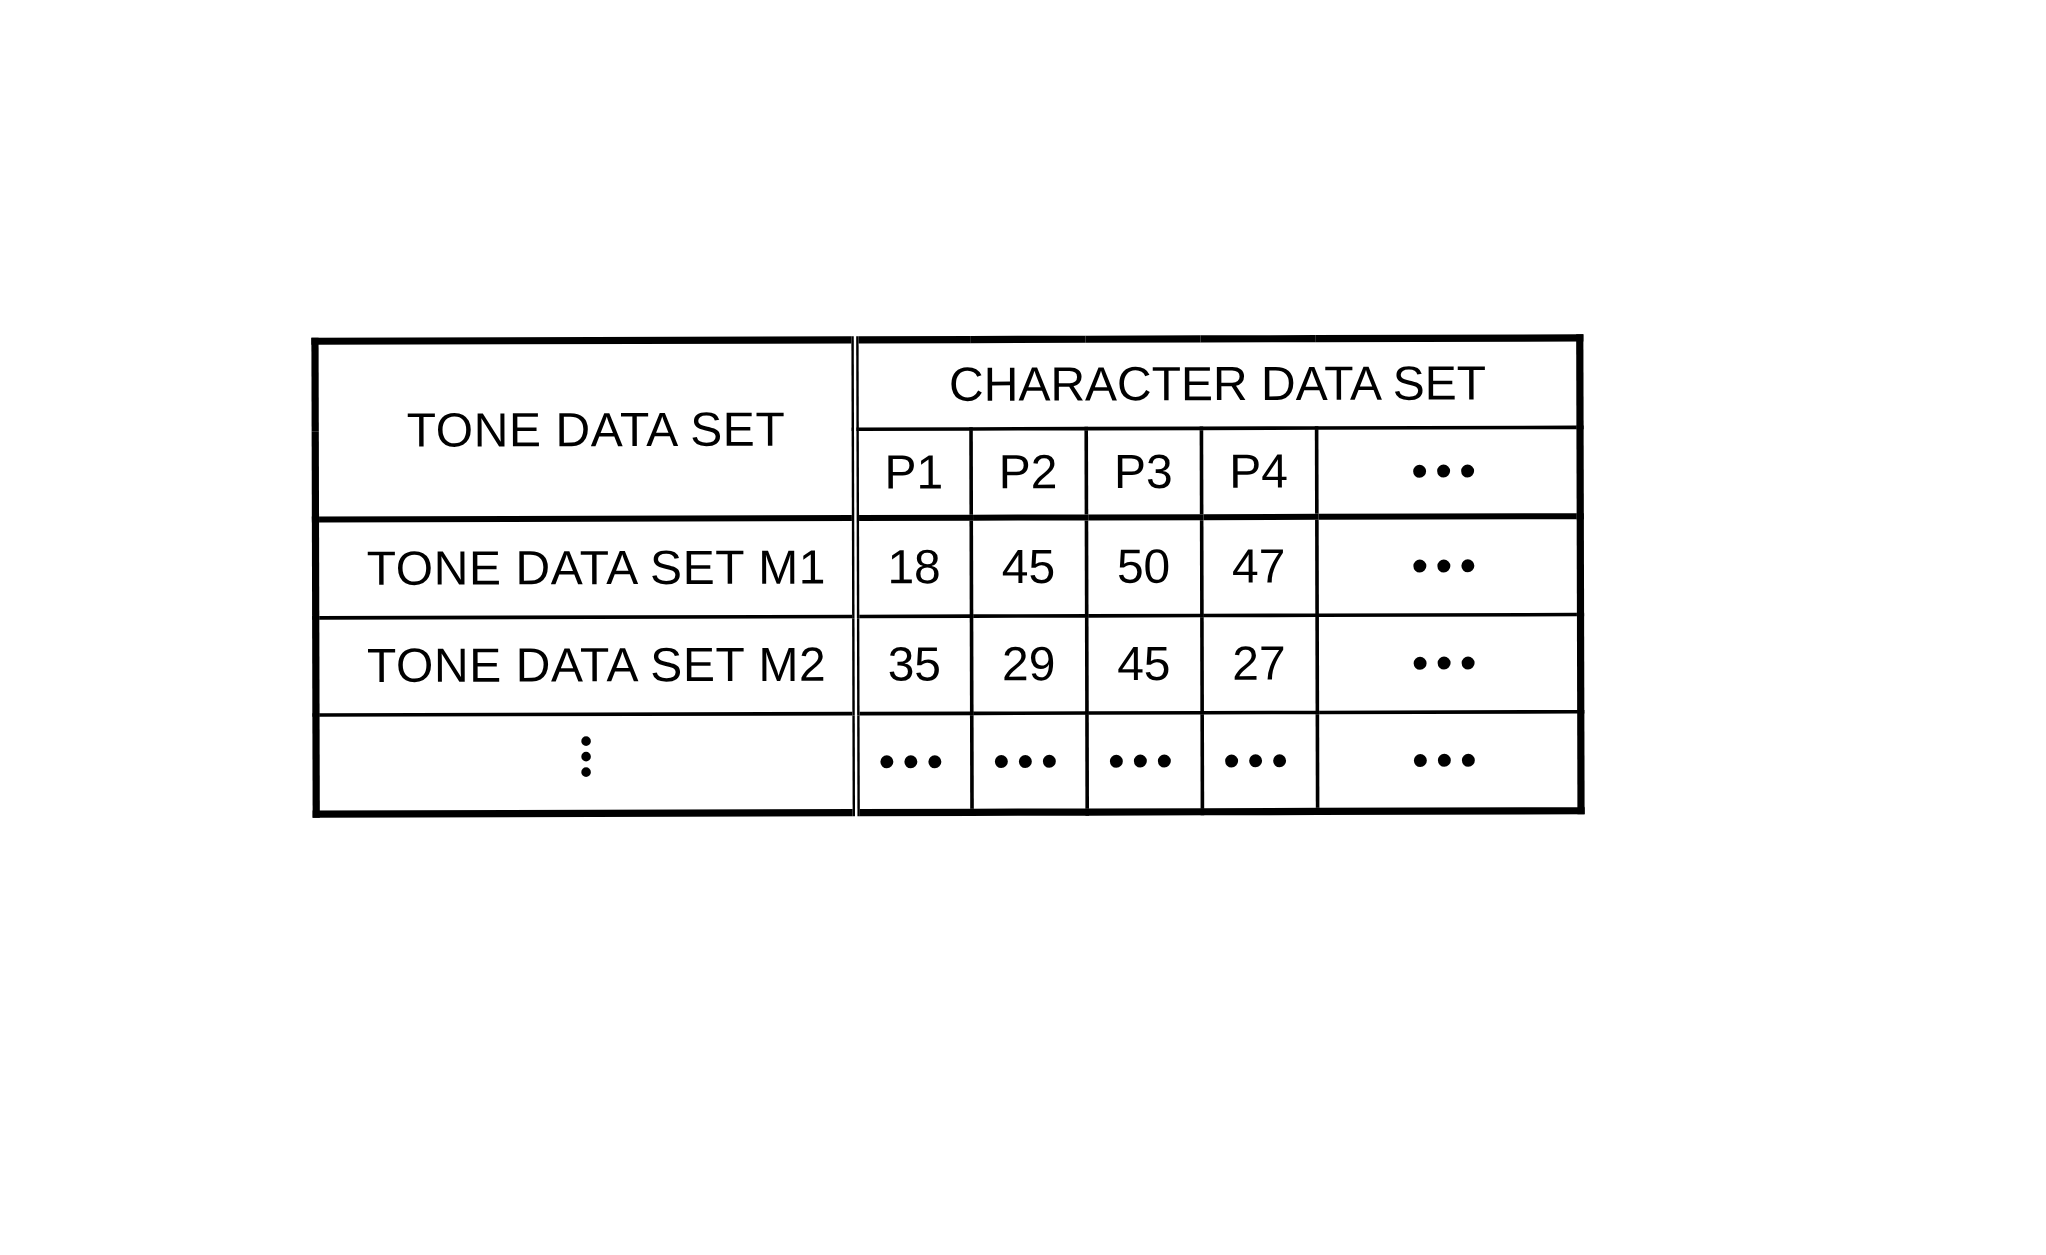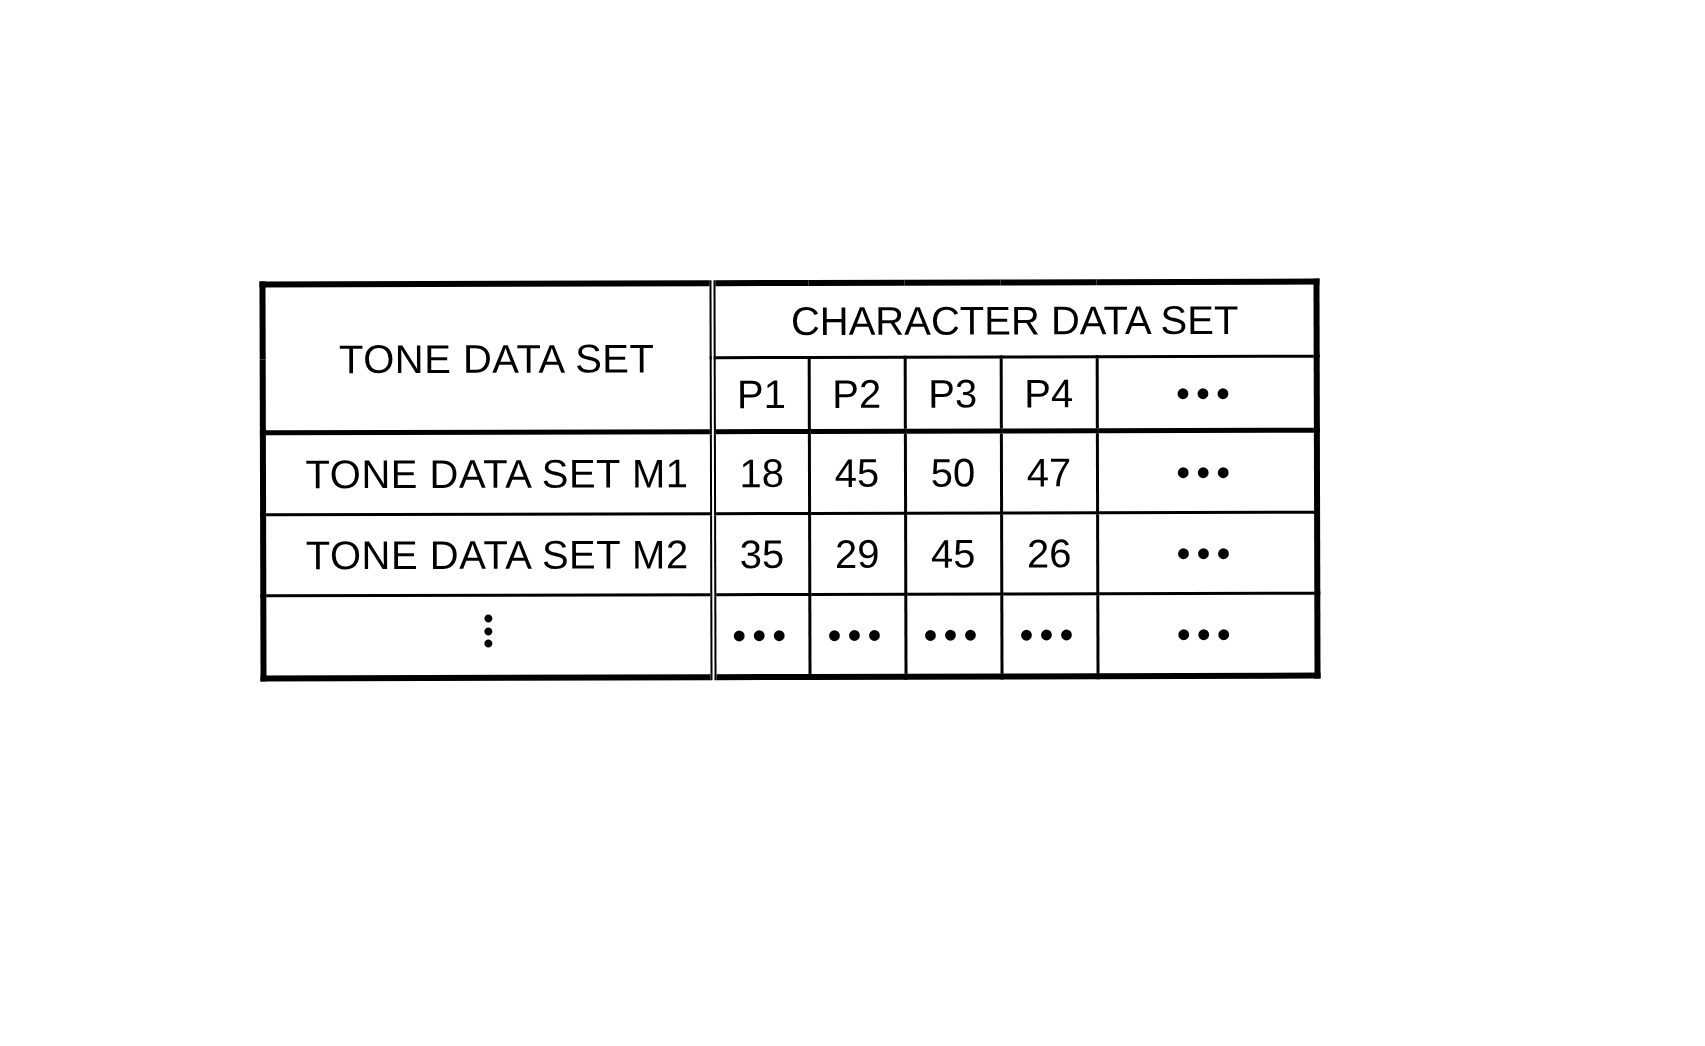--- a/index.html
+++ b/index.html
@@ -109,21 +109,21 @@
       <td class="cell-num">50</td>
       <td class="cell-num">47</td>
       <td class="ellipsis">•••</td>
     </tr>
 
     <tr class="r-data">
       <td class="hdr-left dbl-right">TONE DATA SET M2</td>
       <td class="dbl-left cell-num">35</td>
       <td class="cell-num">29</td>
       <td class="cell-num">45</td>
-      <td class="cell-num">26</td>
+      <td class="cell-num">27</td>
       <td class="ellipsis">•••</td>
     </tr>
 
     <tr class="r-dots">
       <td class="dbl-right">
         <span class="v-ellipsis">
           <span>•</span>
           <span>•</span>
           <span>•</span>
         </span>

